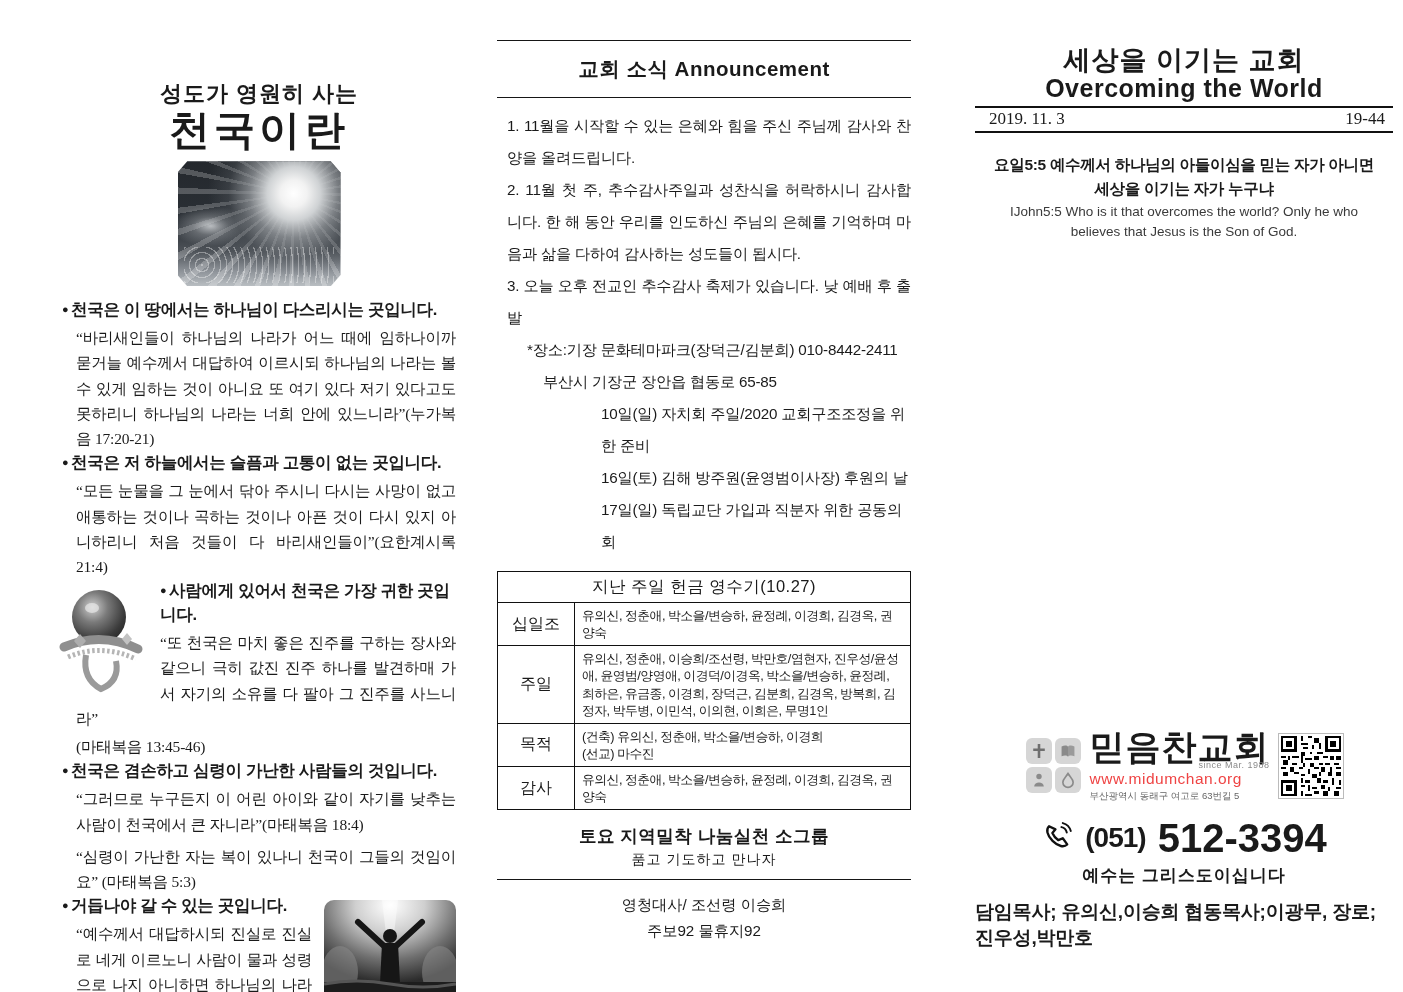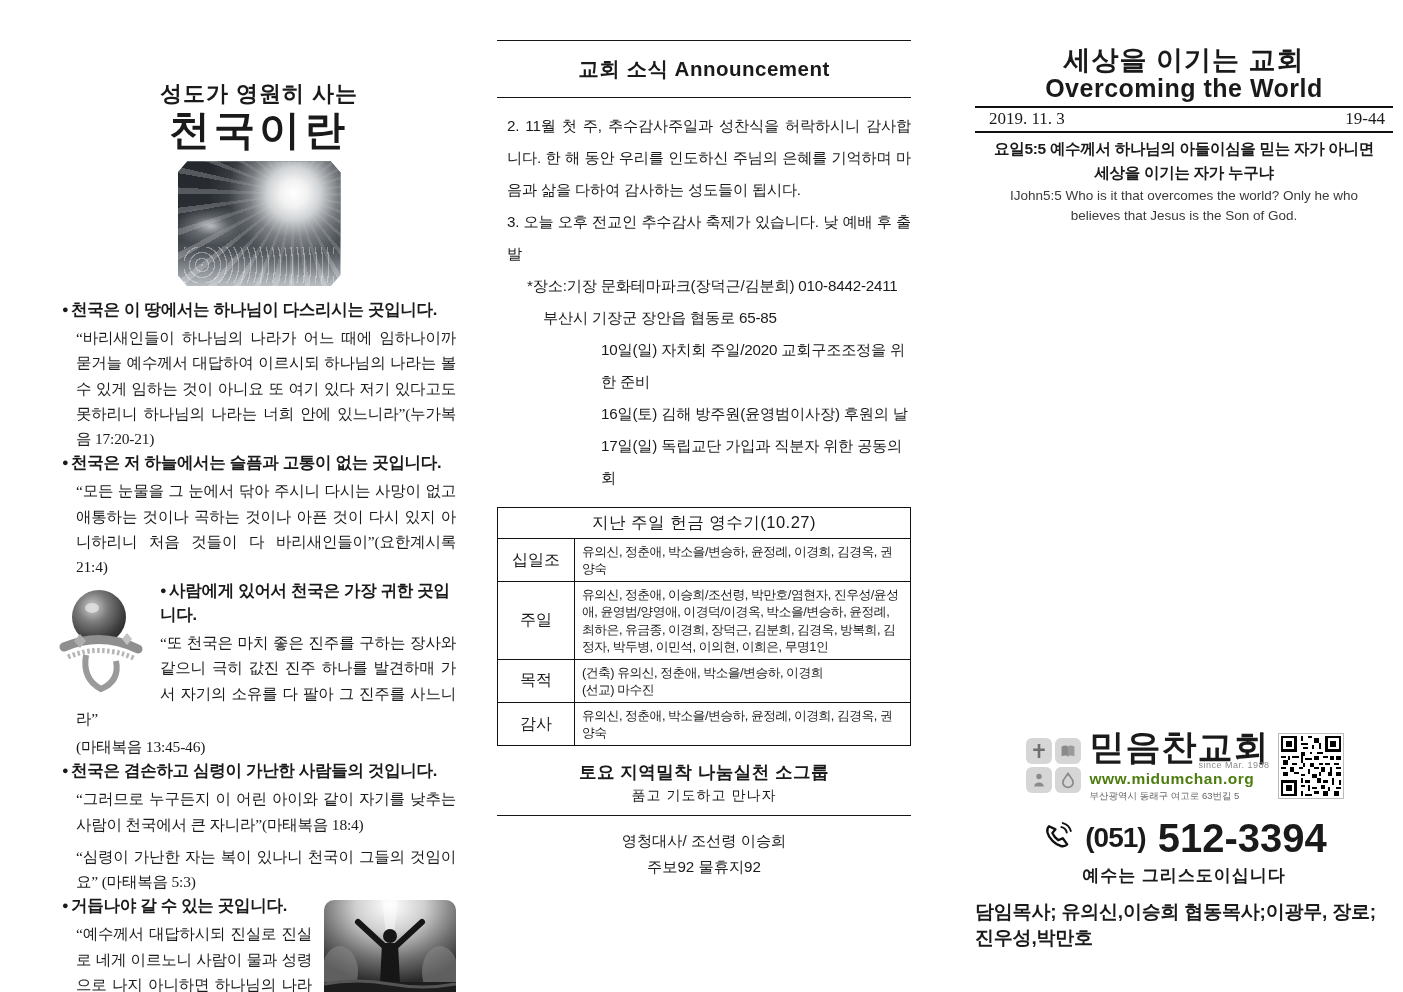--- a/index.html
+++ b/index.html
@@ -60,30 +60,30 @@
   .sg-rule{margin-top:10px;}
   .notes{margin-top:12px;text-align:center;}
   .notes .note{font-size:15.2px;line-height:26px;margin:0;}
 
   
   .r-title{font-size:27px;font-weight:800;text-align:center;line-height:1.12;letter-spacing:1px;}
   .r-title-en{font-size:25px;font-weight:800;text-align:center;line-height:1.05;letter-spacing:0.5px;}
   .r-rule{border-top:2px solid #111;height:0;margin-top:5px;}
   .date-row{display:flex;justify-content:space-between;align-items:center;padding:1px 8px 1px 14px;
     font-family:"Liberation Serif","DejaVu Serif",serif;font-size:17px;}
-  .verse-kr{font-weight:bold;font-size:15.5px;text-align:center;line-height:1.5;margin-top:4px;letter-spacing:-0.3px;}
+  .verse-kr{font-weight:bold;font-size:15.5px;text-align:center;line-height:1.5;margin-top:20px;letter-spacing:-0.3px;}
   .verse-en{font-size:13.5px;color:#3a3a3a;text-align:center;line-height:1.45;margin-top:2px;}
   .r-bottom{position:absolute;left:0;right:0;top:684px;}
   .brand-row{display:flex;align-items:center;justify-content:center;gap:9px;}
   .tiles{display:grid;grid-template-columns:26px 26px;grid-auto-rows:26px;gap:3px;}
   .tile{background:#d6d6d6;border-radius:6px;display:flex;align-items:center;justify-content:center;}
   .brand-text{text-align:left;}
   .brand-name{font-size:35px;font-weight:800;line-height:1;letter-spacing:1px;}
   .brand-since{font-size:9px;color:#8a8a8a;text-align:right;margin-top:-4px;letter-spacing:0.5px;}
-  .brand-url{font-size:15.5px;font-weight:bold;color:#4d7c0f;letter-spacing:0.5px;line-height:1.2;}
+  .brand-url{font-size:15.5px;font-weight:normal;color:#ef4444;letter-spacing:0.5px;line-height:1.2;}
   .brand-addr{font-size:9.5px;color:#666;margin-top:1px;}
   .qr{width:64px;height:64px;outline:1px solid #bbb;}
   .phone-row{display:flex;align-items:center;justify-content:center;gap:12px;margin-top:13px;}
   .phone-area{font-size:28px;font-weight:bold;letter-spacing:-1px;}
   .phone-num{font-size:40px;font-weight:800;letter-spacing:0px;}
   .slogan{text-align:center;font-weight:bold;font-size:17px;margin-top:3px;letter-spacing:1px;}
   .staff{position:absolute;left:0;right:0;top:854px;font-size:19px;font-weight:bold;letter-spacing:-0.2px;}
 </style>
 </head>
 <body>
@@ -165,20 +165,21 @@
       <p class="b">“예수께서 대답하시되 진실로 진실로 네게 이르노니 사람이 물과 성령으로 나지 아니하면 하나님의 나라에 들어갈 수 없느니라”(요한복음 3:5)</p>
     </div>
   </section>
 
   <section class="col col-mid">
     <div class="rule"></div>
     <div class="mid-title">교회 소식 Announcement</div>
     <div class="rule"></div>
 
     <div class="ann">
+      <p>1. 11월을 시작할 수 있는 은혜와 힘을 주신 주님께 감사와 찬양을 올려드립니다.</p>
       <p>2. 11월 첫 주, 추수감사주일과 성찬식을 허락하시니 감사합니다. 한 해 동안 우리를 인도하신 주님의 은혜를 기억하며 마음과 삶을 다하여 감사하는 성도들이 됩시다.</p>
       <p>3. 오늘 오후 전교인 추수감사 축제가 있습니다. 낮 예배 후 출발</p>
       <p class="sub1">*장소:기장 문화테마파크(장덕근/김분희) 010-8442-2411</p>
       <p class="sub2">부산시 기장군 장안읍 협동로 65-85</p>
       <p class="sub3">10일(일) 자치회 주일/2020 교회구조조정을 위한 준비</p>
       <p class="sub3">16일(토) 김해 방주원(윤영범이사장) 후원의 날</p>
       <p class="sub3">17일(일) 독립교단 가입과 직분자 위한 공동의회</p>
     </div>
 
     <table class="offering">

